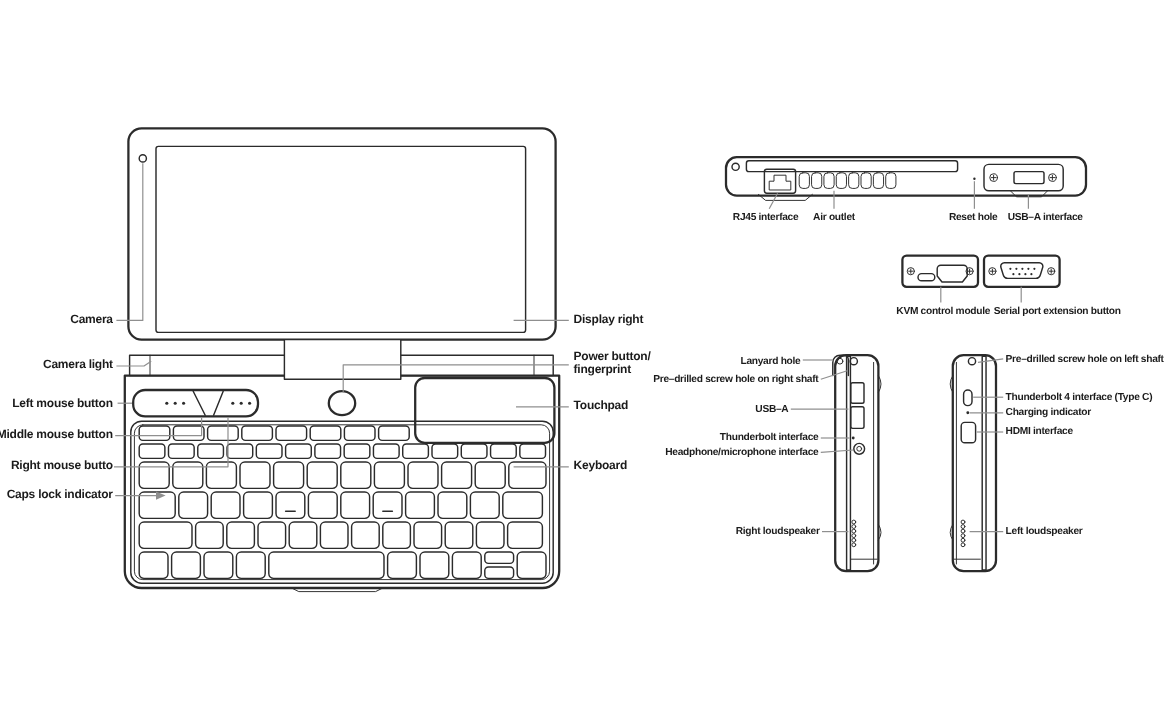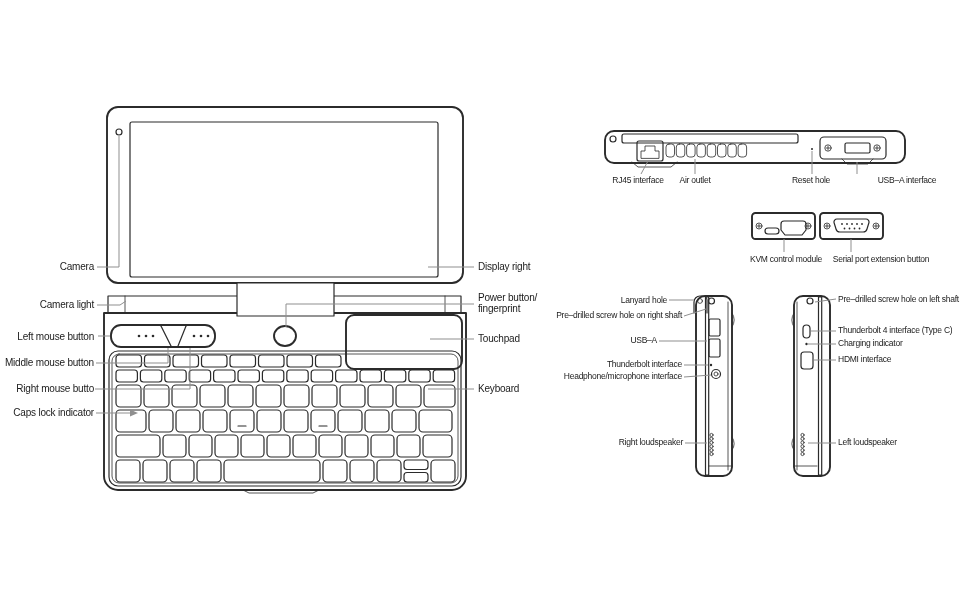--- a/index.html
+++ b/index.html
@@ -7,21 +7,21 @@
           font-family:"Liberation Sans",sans-serif;}
   svg.art{position:absolute;left:0;top:0;}
   svg.art *{vector-effect:non-scaling-stroke;}
   .ln{stroke:#2b2b2b;fill:none;stroke-width:1.2;stroke-linejoin:round;stroke-linecap:round;}
   .thick{stroke-width:1.9;}
   .thin{stroke-width:0.8;}
   .wfill{fill:#ffffff;}
   .dot{fill:#2b2b2b;stroke:none;}
   .leader{stroke:#8f8f8f;fill:none;stroke-width:1;stroke-linejoin:round;stroke-linecap:butt;}
   .leadfill{fill:#8f8f8f;stroke:none;}
-  .lbl{position:absolute;font-weight:normal;font-size:10px;line-height:11px;color:#1b1b1b;
+  .lbl{position:absolute;font-weight:bold;font-size:10px;line-height:11px;color:#1b1b1b;
        white-space:nowrap;letter-spacing:-0.2px;}
   .lbl.ra{text-align:center;}
   .lbl.sm{font-size:8.5px;line-height:9.5px;letter-spacing:-0.25px;}
   .lbl.ctr{transform:translateX(-50%);}
 </style>
 </head>
 <body>
 
 <div class="canvas">
 
@@ -295,21 +295,21 @@
 
   <div class="lbl" style="left:478px;top:261px">Display right</div>
   <div class="lbl" style="left:478px;top:292px">Power button/</div>
   <div class="lbl" style="left:478px;top:303px">fingerprint</div>
   <div class="lbl" style="left:478px;top:333px">Touchpad</div>
   <div class="lbl" style="left:478px;top:383px">Keyboard</div>
 
   <div class="lbl sm ctr" style="left:638px;top:176px">RJ45 interface</div>
   <div class="lbl sm ctr" style="left:695px;top:176px">Air outlet</div>
   <div class="lbl sm ctr" style="left:811px;top:176px">Reset hole</div>
-  <div class="lbl sm ctr" style="left:907px;top:176px">USB–A interface</div>
+  <div class="lbl sm ctr" style="left:871px;top:176px">USB–A interface</div>
 
   <div class="lbl sm ctr" style="left:786px;top:255px">KVM control module</div>
   <div class="lbl sm ctr" style="left:881px;top:255px">Serial port extension button</div>
 
   <div class="lbl sm ra" style="right:303px;top:296px">Lanyard hole</div>
   <div class="lbl sm ra" style="right:288px;top:311px">Pre–drilled screw hole on right shaft</div>
   <div class="lbl sm ra" style="right:313px;top:336px">USB–A</div>
   <div class="lbl sm ra" style="right:288px;top:360px">Thunderbolt interface</div>
   <div class="lbl sm ra" style="right:288px;top:372px">Headphone/microphone interface</div>
   <div class="lbl sm ra" style="right:287px;top:438px">Right loudspeaker</div>

